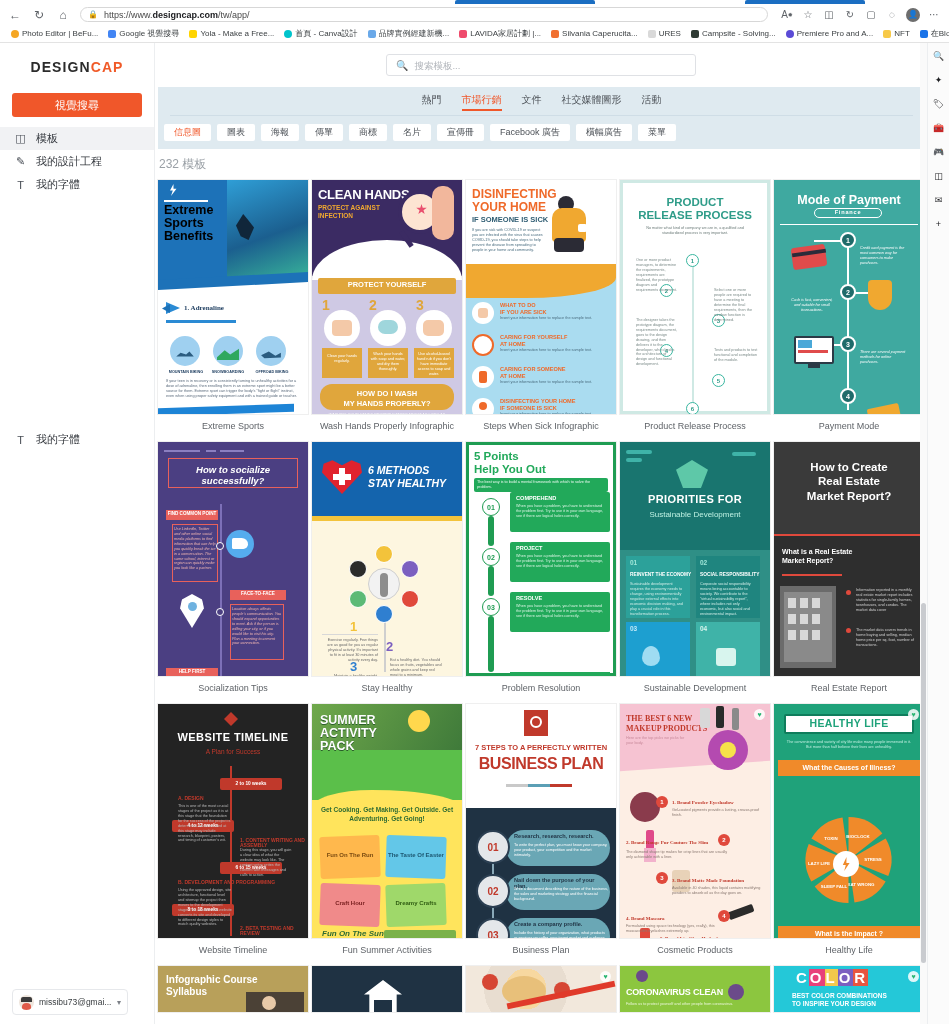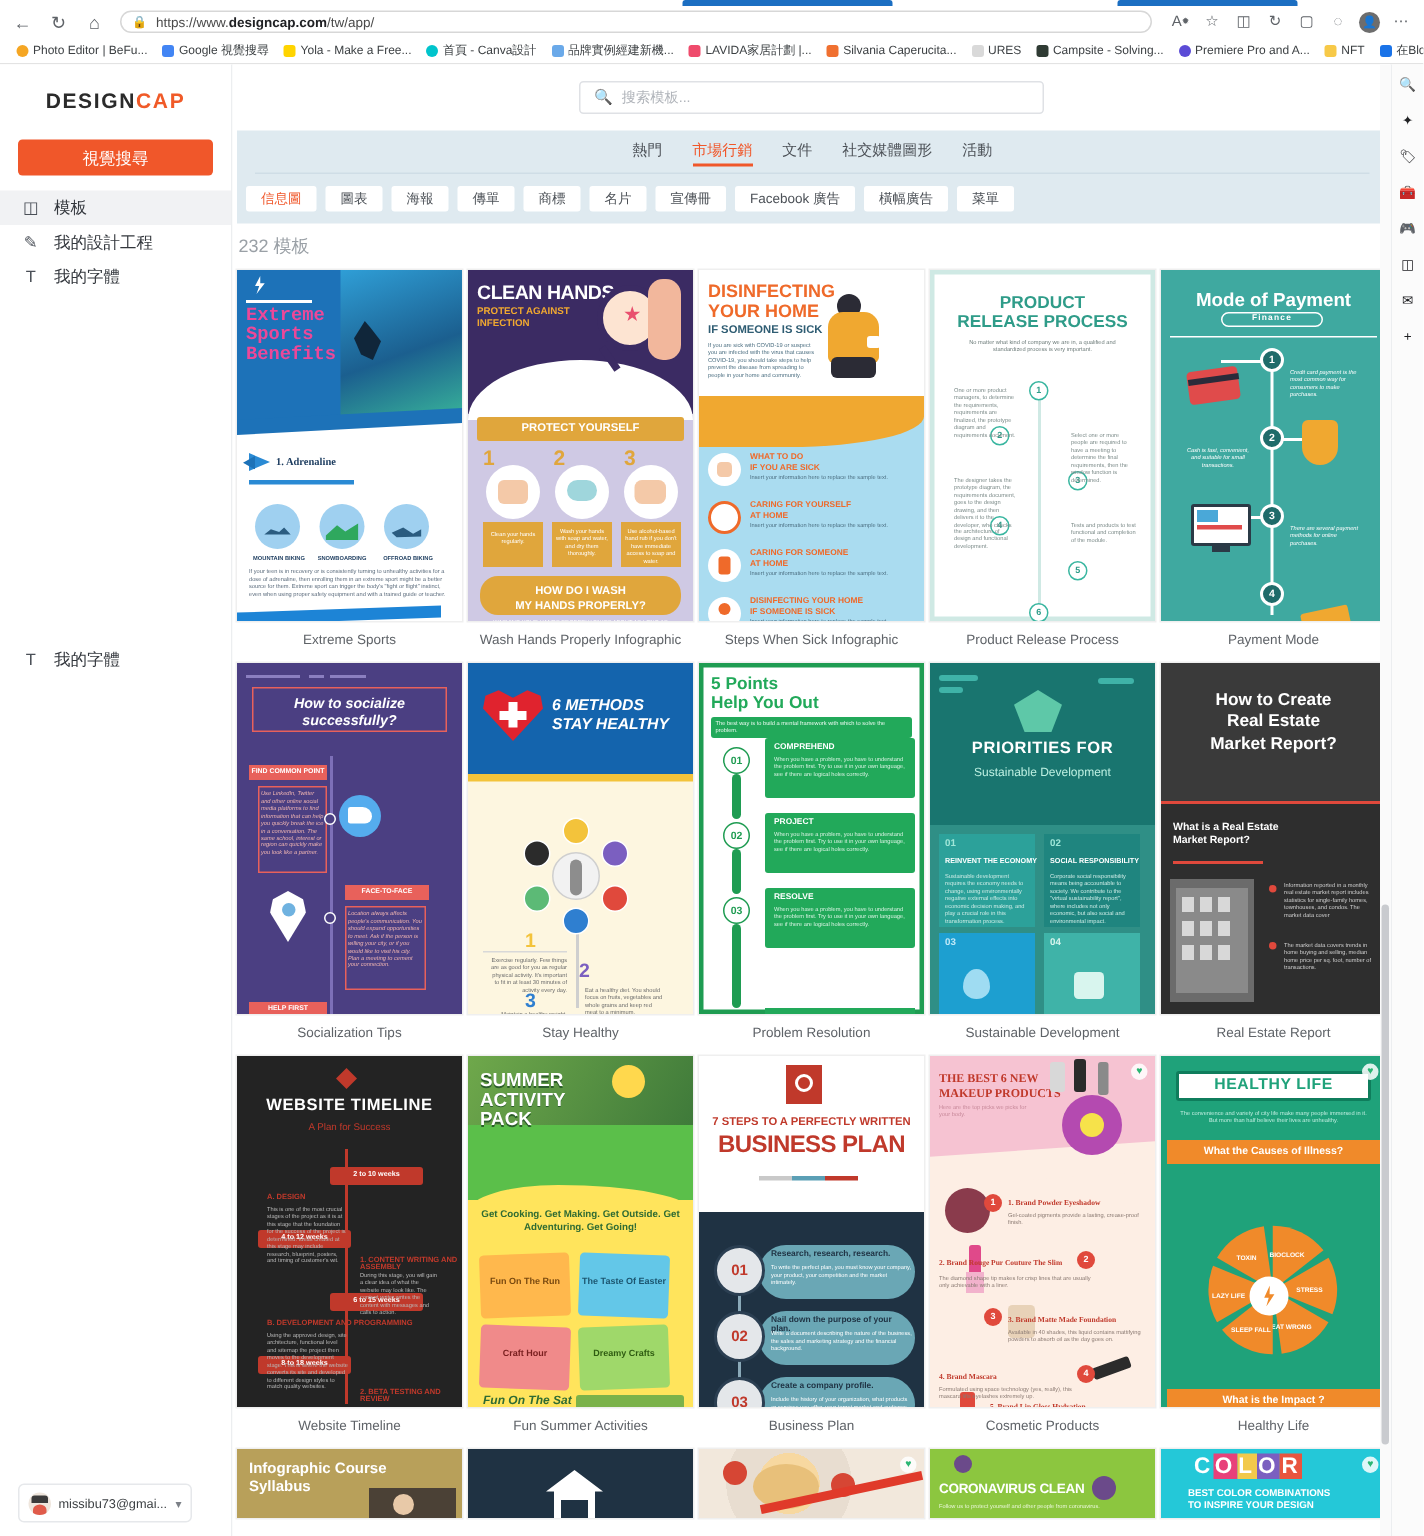--- a/index.html
+++ b/index.html
@@ -290,21 +290,21 @@
 
     <div class="count-row">232 模板</div>
 
     <div class="grid" id="template-grid">
         <div class="cell">
           <div class="thumb">
 <div class="t" style="inset:0;background:#fff"></div>
 <div class="t" style="left:0;top:0;right:0;height:100px;background:#1d72b8;"></div>
 <div class="t" style="left:46%;top:0;right:0;height:100px;background:linear-gradient(160deg,#2f9ed6,#1b5f8f 55%,#39b59a);"></div>
 <div class="t" style="left:52%;top:34px;width:18px;height:26px;background:#10263a;clip-path:polygon(40% 0,62% 18%,100% 52%,70% 100%,26% 86%,0 44%);"></div>
-<div class="t ttl" style="left:6px;top:24px;right:46%;color:#ec4899;font-size:12.5px;font-family:Liberation Mono, monospace;">Extreme<br>Sports<br>Benefits</div>
+<div class="t ttl" style="left:6px;top:24px;right:46%;color:#000000;font-size:12.5px;font-family:Liberation Sans, sans-serif;">Extreme<br>Sports<br>Benefits</div>
 <div class="t" style="left:6px;top:20px;width:44px;height:2px;background:#fff;"></div>
 <div class="t" style="left:10px;top:4px;width:10px;height:12px;background:#fff;clip-path:polygon(55% 0,20% 55%,48% 55%,30% 100%,85% 40%,55% 40%);"></div>
 <div class="t" style="left:0;top:96px;right:0;height:10px;background:#1d72b8;transform:skewY(-3deg);"></div>
 <div class="t" style="left:8px;top:122px;width:14px;height:12px;background:#2a8ad4;clip-path:polygon(0 0,100% 50%,0 100%);"></div>
 <div class="t" style="left:4px;top:124px;width:8px;height:9px;background:#1d72b8;clip-path:polygon(100% 0,0 50%,100% 100%);"></div>
 <div class="t" style="left:26px;top:124px;font-size:7px;font-weight:bold;color:#1b3b5e;font-family:'Liberation Serif',serif;">1. Adrenaline</div>
 <div class="t" style="left:8px;top:140px;width:70px;height:3px;background:#2a8ad4;"></div>
 <div class="t circ" style="left:12px;top:156px;width:30px;height:30px;background:#9fd0f0;"></div>
 <div class="t circ" style="left:55px;top:156px;width:30px;height:30px;background:#9fd0f0;"></div>
 <div class="t circ" style="left:98px;top:156px;width:30px;height:30px;background:#9fd0f0;"></div>
@@ -600,21 +600,21 @@
 <div class="t" style="left:0;top:86px;right:0;height:18px;background:#ffe45c;border-radius:40% 60% 0 0 / 100% 100% 0 0;"></div>
 <div class="t ttl ctr" style="left:6px;top:102px;right:6px;color:#2f6b33;font-size:6.5px;line-height:1.35;">Get Cooking. Get Making. Get Outside. Get Adventuring. Get Going!</div>
 <div class="t" style="left:8px;top:132px;width:60px;height:42px;background:#ffb84d;border-radius:3px;transform:rotate(-2deg);"></div>
 <div class="t" style="left:74px;top:132px;width:60px;height:42px;background:#63c7e8;border-radius:3px;transform:rotate(2deg);"></div>
 <div class="t" style="left:8px;top:180px;width:60px;height:42px;background:#f08a8a;border-radius:3px;transform:rotate(2deg);"></div>
 <div class="t" style="left:74px;top:180px;width:60px;height:42px;background:#9fd86a;border-radius:3px;transform:rotate(-2deg);"></div>
 <div class="t ttl ctr" style="left:10px;top:148px;width:56px;color:#7a4a10;font-size:6px;">Fun On The Run</div>
 <div class="t ttl ctr" style="left:76px;top:148px;width:56px;color:#1c5670;font-size:6px;">The Taste Of Easter</div>
 <div class="t ttl ctr" style="left:10px;top:196px;width:56px;color:#7a2020;font-size:6px;">Craft Hour</div>
 <div class="t ttl ctr" style="left:76px;top:196px;width:56px;color:#2f5c12;font-size:6px;">Dreamy Crafts</div>
-<div class="t ttl" style="left:10px;top:226px;color:#2f6b33;font-size:8px;font-style:italic;">Fun On The Sat</div>
+<div class="t ttl" style="left:10px;top:226px;color:#2f6b33;font-size:8px;font-style:italic;">Fun On The Sun</div>
 <div class="t" style="left:72px;top:226px;right:6px;height:10px;background:#7bb24a;border-radius:2px;"></div>
           </div>
           <div class="cap">Fun Summer Activities</div>
         </div>
         <div class="cell">
           <div class="thumb">
 <div class="t" style="inset:0;background:#fff"></div>
 <div class="t" style="left:0;top:104px;right:0;bottom:0;background:#1f3243;"></div>
 <div class="t" style="left:58px;top:6px;width:24px;height:26px;background:#c0392b;"></div>
 <div class="t circ" style="left:64px;top:12px;width:12px;height:12px;border:2px solid #fff;"></div>

